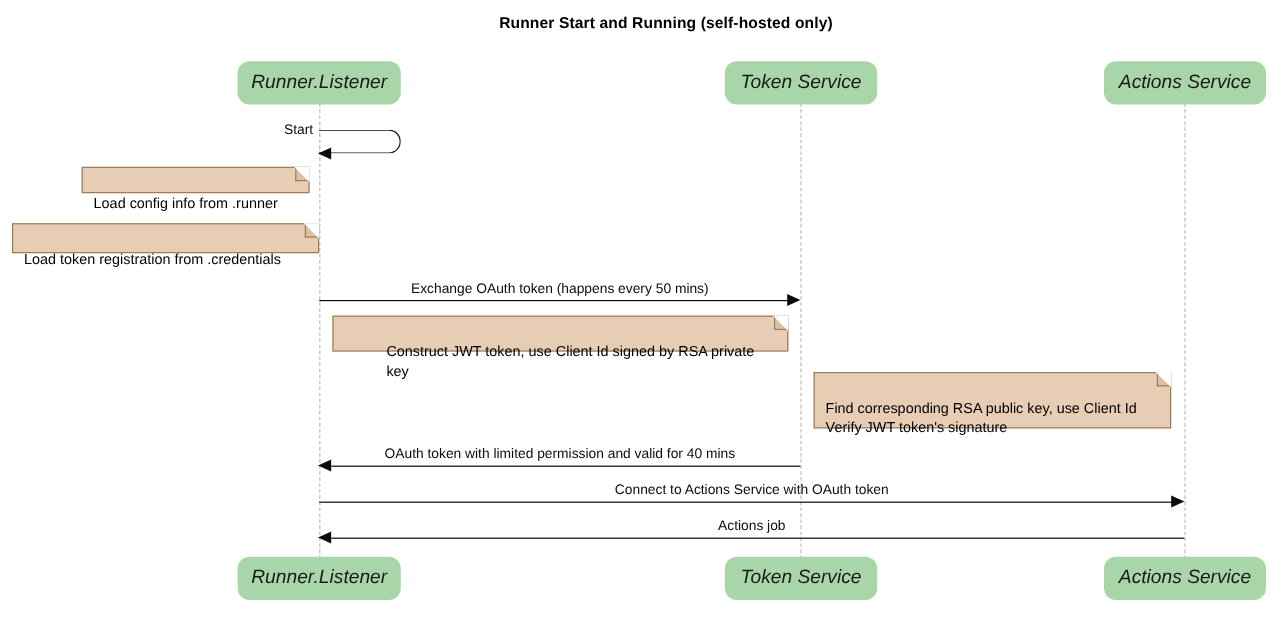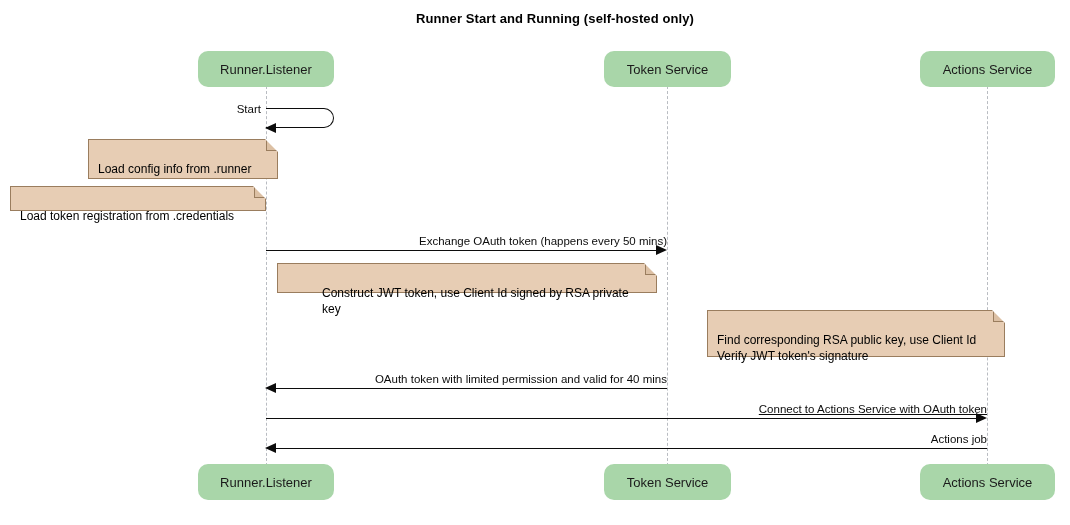--- a/index.html
+++ b/index.html
@@ -39,23 +39,24 @@
   
   .participant {
     position: absolute;
     height: 36px;
     background: #a9d6a9;
     border-radius: 10px;
     display: flex;
     align-items: center;
     justify-content: center;
     color: #1a1a1a;
-    font-size: 13px;
+    font-size: 16px;
     white-space: nowrap;
     box-sizing: border-box;
+    font-style: italic;
   }
 
   
   .note {
     position: absolute;
     background: #e7cdb4;
     border: 1px solid #9a7d5e;
     box-sizing: border-box;
     font-size: 12px;
     color: #000000;
@@ -88,21 +89,21 @@
   .msg-line {
     position: absolute;
     height: 0;
     border-top: 1.3px solid #0c0c0c;
   }
   .msg-label {
     position: absolute;
     font-size: 11.5px;
     color: #0c0c0c;
     white-space: nowrap;
-    text-align: right;
+    text-align: center;
   }
   .arrow-head {
     position: absolute;
     width: 0;
     height: 0;
   }
   .arrow-right {
     border-top: 5px solid transparent;
     border-bottom: 5px solid transparent;
     border-left: 11px solid #0c0c0c;
@@ -139,21 +140,21 @@
   <span>Token Service</span>
 </div>
 <div class="participant" style="left:920px; top:51px; width:135px;">
   <span>Actions Service</span>
 </div>
 
 <div class="msg-label" style="left:206px; top:103px; width:55px; text-align:right;">Start</div>
 <div class="self-loop" style="left:266px; top:108px; width:68px; height:20px;"></div>
 <div class="arrow-head arrow-left" style="left:265px; top:123px;"></div>
 
-<div class="note" style="left:88px; top:139px; width:190px; height:40px;">
+<div class="note" style="left:68px; top:139px; width:190px; height:22px;">
   <span>Load config info from .runner</span>
   <span class="fold"></span>
   <span class="fold-cut"></span>
 </div>
 
 <div class="note" style="left:10px; top:186px; width:256px; height:25px;">
   <span>Load token registration from .credentials</span>
   <span class="fold"></span>
   <span class="fold-cut"></span>
 </div>
@@ -161,32 +162,32 @@
 <div class="msg-label" style="left:266px; top:235px; width:401px;">Exchange OAuth token (happens every 50 mins)</div>
 <div class="msg-line" style="left:266px; top:250px; width:391px;"></div>
 <div class="arrow-head arrow-right" style="left:656px; top:245px;"></div>
 
 <div class="note" style="left:277px; top:263px; width:380px; height:30px;padding-left:44px;">
   <span>Construct JWT token, use Client Id signed by RSA private key</span>
   <span class="fold"></span>
   <span class="fold-cut"></span>
 </div>
 
-<div class="note" style="left:678px; top:310px; width:298px; height:47px;margin-left:29px;">
+<div class="note" style="left:678px; top:310px; width:298px; height:47px;">
   <span>Find corresponding RSA public key, use Client Id
 Verify JWT token's signature</span>
   <span class="fold"></span>
   <span class="fold-cut"></span>
 </div>
 
 <div class="msg-label" style="left:266px; top:373px; width:401px;">OAuth token with limited permission and valid for 40 mins</div>
 <div class="msg-line" style="left:276px; top:388px; width:391px;"></div>
 <div class="arrow-head arrow-left" style="left:265px; top:383px;"></div>
 
-<div class="msg-label" style="left:266px; top:403px; width:721px;text-decoration:underline;">Connect to Actions Service with OAuth token</div>
+<div class="msg-label" style="left:266px; top:403px; width:721px;">Connect to Actions Service with OAuth token</div>
 <div class="msg-line" style="left:266px; top:418px; width:711px;"></div>
 <div class="arrow-head arrow-right" style="left:976px; top:413px;"></div>
 
 <div class="msg-label" style="left:266px; top:433px; width:721px;">Actions job</div>
 <div class="msg-line" style="left:276px; top:448px; width:711px;"></div>
 <div class="arrow-head arrow-left" style="left:265px; top:443px;"></div>
 
 <div class="participant" style="left:198px; top:464px; width:136px;">
   <span>Runner.Listener</span>
 </div>

